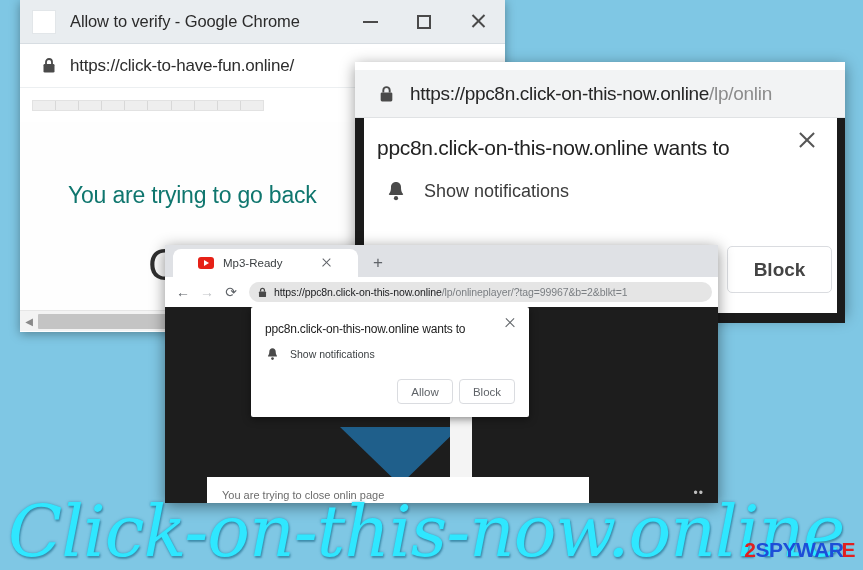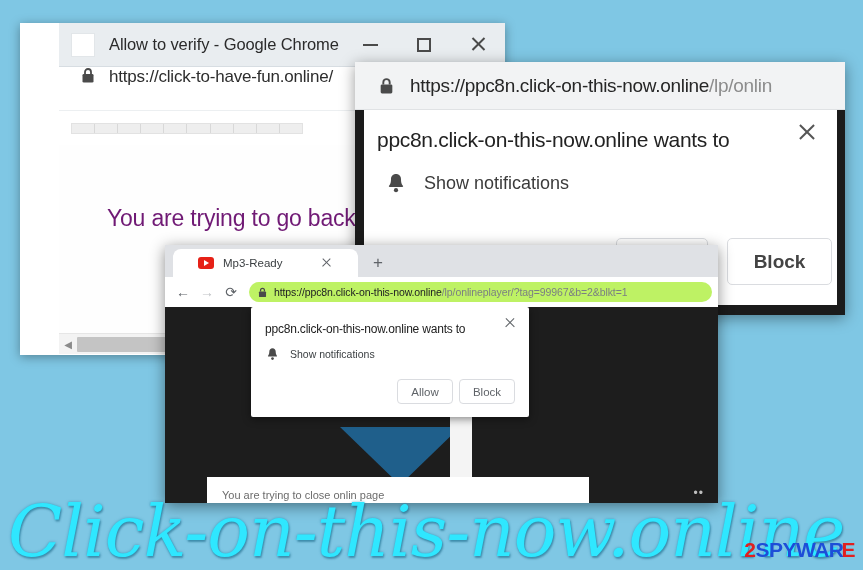--- a/index.html
+++ b/index.html
@@ -13,24 +13,23 @@
     width: 863px; height: 570px;
     background: #7fc7e4;
     overflow: hidden;
   }
 
   
   .win { position: absolute; background: #ffffff; }
 
   
   #win1 {
-    left: 20px; top: 23px;
+    left: 20px; top: 0;
     width: 485px; height: 332px;
     box-shadow: 0 2px 10px rgba(0,0,0,.35);
-    padding-left: 39px;
   }
   #win1 .titlebar {
     height: 44px;
     background: #e9edf0;
     border-bottom: 1px solid #d7dde2;
     display: flex; align-items: center;
     position: relative;
   }
   #win1 .tab-square {
     width: 24px; height: 24px;
@@ -61,21 +60,21 @@
   .glyph-close:before, .glyph-close:after {
     content:''; position:absolute; left:0; top:7px;
     width:17px; height:2px; background:#4a4a4a;
   }
   .glyph-close:before { transform: rotate(45deg); }
   .glyph-close:after  { transform: rotate(-45deg); }
 
   #win1 .omnibar {
     height: 44px;
     background: #ffffff;
-    display: flex; align-items: flex-start;
+    display: flex; align-items: center;
     border-bottom: 1px solid #eceff1;
   }
   #win1 .lock { margin-left: 22px; }
   #win1 .url {
     margin-left: 14px;
     font-size: 17px;
     color: #2d2d2d;
     white-space: nowrap;
     letter-spacing: -0.2px;
   }
@@ -94,21 +93,21 @@
   #win1 .bm-strip i:last-child { border-right:none; }
 
   #win1 .page {
     position: relative;
     height: 209px;
     background: #fefefe;
     overflow: hidden;
   }
   #win1 .p-line1 {
     position: absolute; left: 48px; top: 60px;
-    font-size: 23px; color: #701a75; white-space: nowrap;
+    font-size: 23px; color: #0f766e; white-space: nowrap;
     letter-spacing: -0.2px;
   }
   #win1 .p-line2 {
     position: absolute; left: 128px; top: 118px;
     font-size: 44px; color: #303030; white-space: nowrap;
   }
   #win1 .hscroll {
     position:absolute; left:0; bottom:0;
     height: 21px; width: 100%;
     background:#f3f3f3; border-top:1px solid #e6e6e6;
@@ -126,20 +125,21 @@
   #win2 {
     left: 355px; top: 62px;
     width: 490px; height: 253px;
     box-shadow: 0 3px 14px rgba(0,0,0,.4);
   }
   #win2 .omnibar {
     height: 48px;
     background: #f2f3f4;
     display:flex; align-items:center;
     border-bottom: 1px solid #e0e2e4;
+    margin-top: 8px;
   }
   #win2 .lock { margin-left: 24px; }
   #win2 .url {
     margin-left: 16px; font-size: 19px; color:#262626;
     white-space: nowrap; letter-spacing:-.3px;
   }
   #win2 .url .dim { color:#8c8c8c; }
   #win2 .body {
     position: relative;
     height: 205px;
@@ -227,21 +227,21 @@
     display:flex; align-items:center; padding: 0 6px;
   }
   #win3 .navbtn {
     width: 24px; height:24px;
     display:flex; align-items:center; justify-content:center;
     color:#5f6368; font-size: 14px;
   }
   #win3 .navbtn.disabled { color:#c0c3c6; }
   #win3 .urlbox {
     flex: 1; height: 20px; margin-left: 6px;
-    background:#bef264; border-radius: 11px;
+    background:#e5e5e5; border-radius: 11px;
     display:flex; align-items:center; padding: 0 9px;
   }
   #win3 .urlbox .lock { margin-right: 7px; }
   #win3 .urlbox .url {
     font-size: 10.5px; color:#202124; white-space:nowrap;
     overflow:hidden; letter-spacing:-.1px;
   }
   #win3 .urlbox .url .dim { color:#7b7f83; }
   #win3 .page {
     position: relative; height: 196px;

